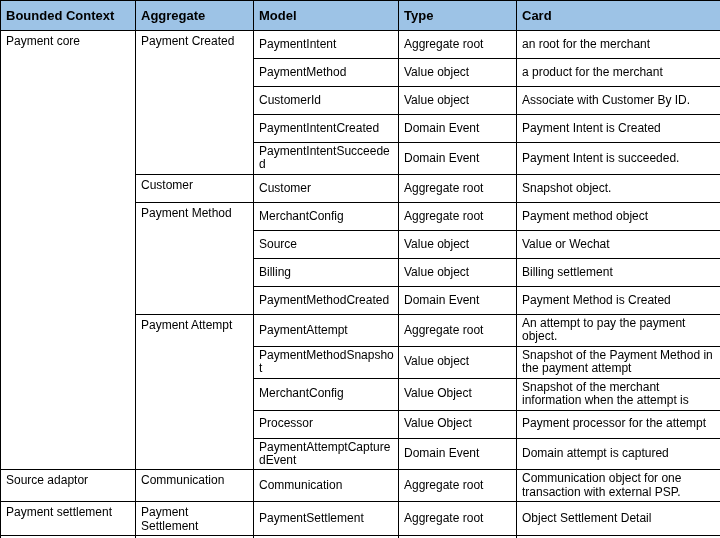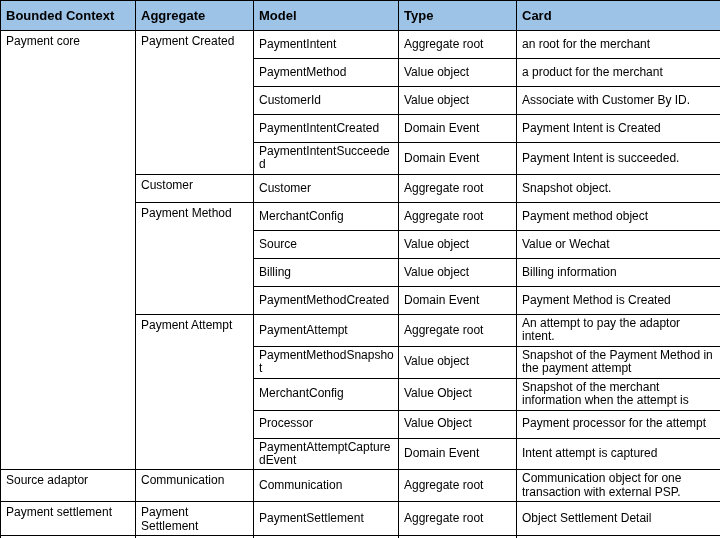--- a/index.html
+++ b/index.html
@@ -98,52 +98,52 @@
         <td>Payment method object</td>
       </tr>
       <tr>
         <td>Source</td>
         <td>Value object</td>
         <td>Value or Wechat</td>
       </tr>
       <tr>
         <td>Billing</td>
         <td>Value object</td>
-        <td>Billing information</td>
+        <td>Billing settlement</td>
       </tr>
       <tr>
         <td>PaymentMethodCreated</td>
         <td>Domain Event</td>
         <td>Payment Method is Created</td>
       </tr>
       <tr>
         <td class="top" rowspan="5">Payment Attempt</td>
         <td>PaymentAttempt</td>
         <td>Aggregate root</td>
-        <td>An attempt to pay the adaptor intent.</td>
+        <td>An attempt to pay the payment object.</td>
       </tr>
       <tr>
         <td>PaymentMethodSnapshot</td>
         <td>Value object</td>
         <td>Snapshot of the Payment Method in the payment attempt</td>
       </tr>
       <tr>
         <td>MerchantConfig</td>
         <td>Value Object</td>
         <td>Snapshot of the merchant information when the attempt is</td>
       </tr>
       <tr>
         <td>Processor</td>
         <td>Value Object</td>
         <td>Payment processor for the attempt</td>
       </tr>
       <tr>
         <td>PaymentAttemptCapturedEvent</td>
         <td>Domain Event</td>
-        <td>Intent attempt is captured</td>
+        <td>Domain attempt is captured</td>
       </tr>
       <tr>
         <td class="top">Source adaptor</td>
         <td class="top">Communication</td>
         <td>Communication</td>
         <td>Aggregate root</td>
         <td>Communication object for one transaction with external PSP.</td>
       </tr>
       <tr>
         <td class="top">Payment settlement</td>

